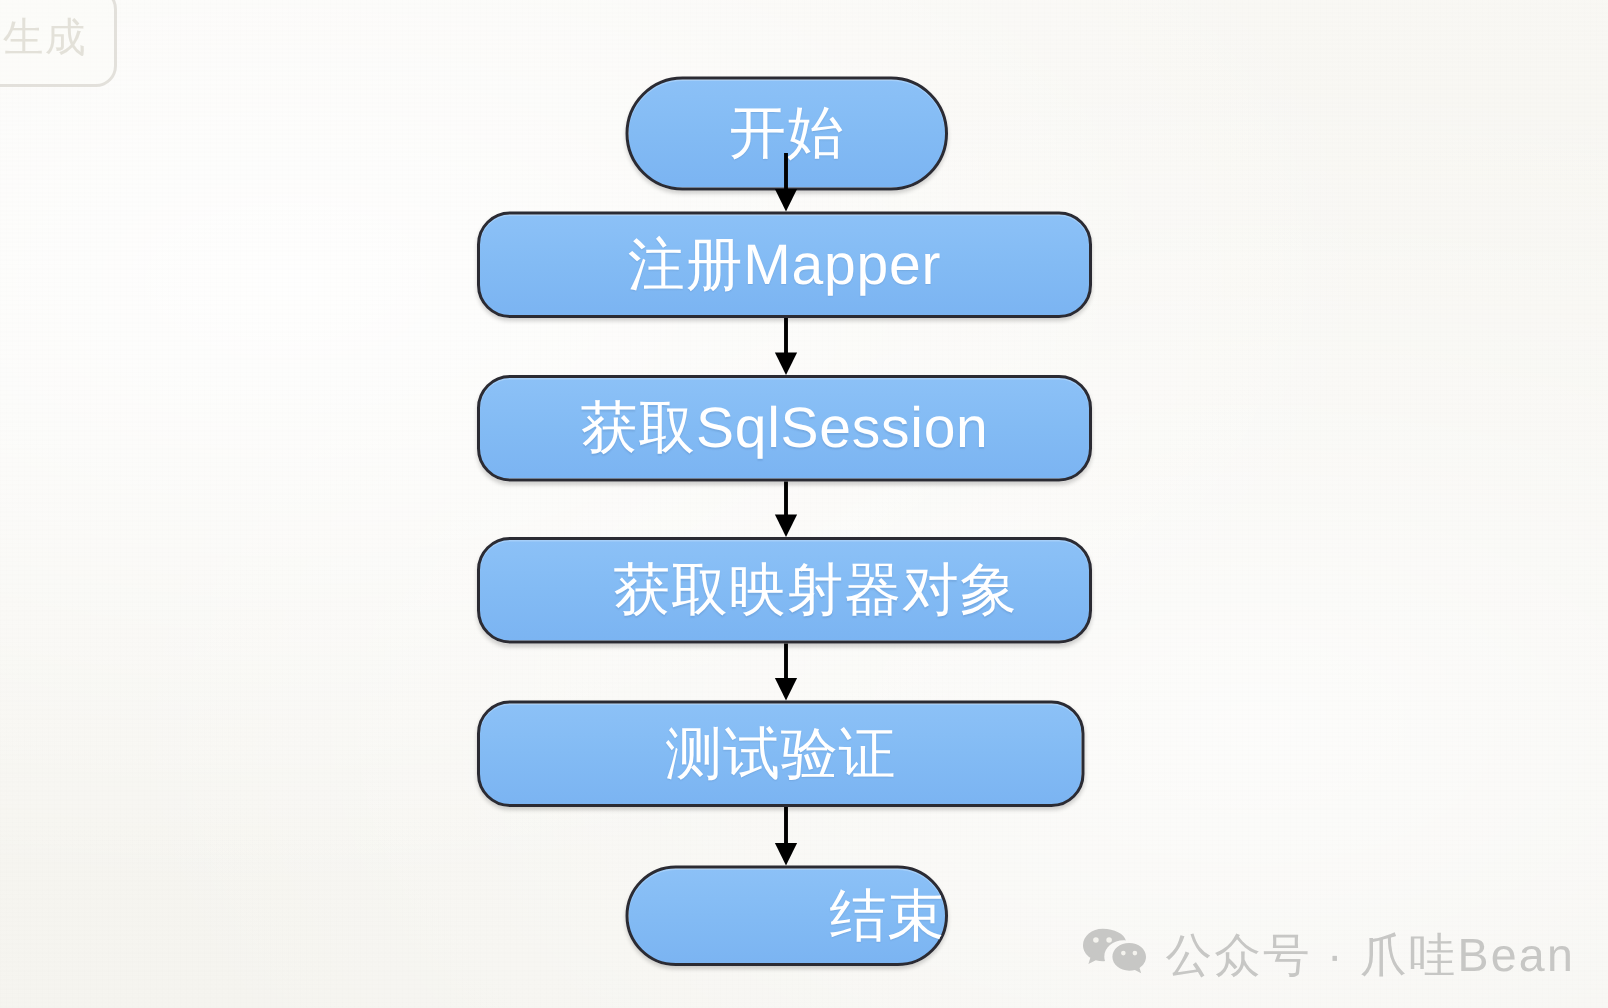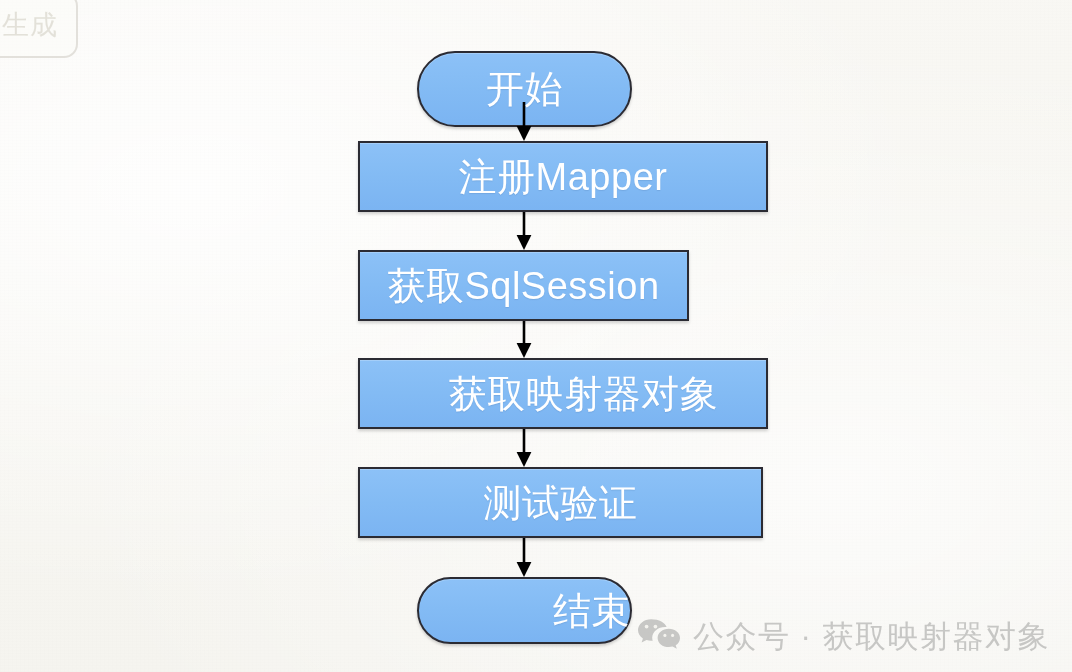--- a/index.html
+++ b/index.html
@@ -62,21 +62,21 @@
   .node {
     position: absolute;
     box-sizing: border-box;
     border: 2.5px solid #2b2b33;
     background: linear-gradient(180deg, #8cc1f7 0%, #83bbf4 48%, #7bb4f2 100%);
     box-shadow: 0 2px 3px rgba(0,0,0,0.18), inset 0 1px 0 rgba(255,255,255,0.22);
     display: flex;
     align-items: center;
     justify-content: center;
   }
-  .node.rect { border-radius: 0; margin-left: 40px; }
+  .node.rect { border-radius: 22px; }
   .node.stadium { border-radius: 999px; }
 
   .node-label {
     color: #ffffff;
     font-size: 38px;
     line-height: 1;
     font-weight: 400;
     letter-spacing: 0.5px;
     white-space: nowrap;
     text-shadow: 0 1px 1px rgba(60,100,150,0.18);
@@ -118,21 +118,21 @@
     <span class="glabel">生成</span>
   </div>
 
   <div id="nodes-layer">
       <div class="node stadium" style="left: 417px; top: 35px; width: 215px; height: 76px; margin-top: 16px;">
         <span class="node-label">开始</span>
       </div>
       <div class="node rect" style="left: 318px; top: 141px; width: 410px; height: 71px;">
         <span class="node-label">注册Mapper</span>
       </div>
-      <div class="node rect" style="left: 318px; top: 250px; width: 331px; height: 71px;">
+      <div class="node rect" style="left: 318px; top: 250px; width: 410px; height: 71px;">
         <span class="node-label">获取SqlSession</span>
       </div>
       <div class="node rect" style="left: 318px; top: 358px; width: 410px; height: 71px; padding-left: 41px;">
         <span class="node-label">获取映射器对象</span>
       </div>
       <div class="node rect" style="left: 318px; top: 467px; width: 405px; height: 71px;">
         <span class="node-label">测试验证</span>
       </div>
       <div class="node stadium" style="left: 417px; top: 577px; width: 215px; height: 67px; justify-content: flex-end;">
         <span class="node-label">结束</span>
@@ -177,16 +177,16 @@
         <g fill="#c3c3c1">
           <path d="M14.2 1.2C6.9 1.2 1 6.1 1 12.1c0 3.4 1.9 6.4 4.9 8.4L4.6 24.6l4.9-2.5c1.5.4 3.1.7 4.7.7.5 0 1 0 1.5-.1-.3-.9-.5-1.9-.5-2.9 0-6 5.8-10.9 13-10.9.5 0 .9 0 1.4.1C28.3 4.6 22 1.2 14.2 1.2z"></path>
           <circle cx="9.6" cy="8.6" r="1.85" fill="#f4f3ee"></circle>
           <circle cx="18.4" cy="8.6" r="1.85" fill="#f4f3ee"></circle>
           <path d="M43 19.9c0-5.1-5-9.2-11.2-9.2s-11.2 4.1-11.2 9.2 5 9.2 11.2 9.2c1.3 0 2.6-.2 3.8-.5l4.2 2.2-1.1-3.5c2.6-1.7 4.3-4.3 4.3-7.4z"></path>
           <circle cx="27.9" cy="17.4" r="1.55" fill="#f4f3ee"></circle>
           <circle cx="35.6" cy="17.4" r="1.55" fill="#f4f3ee"></circle>
         </g>
       </svg>
     </span>
-    <span class="wm-text">公众号 · 获取映射器对象</span>
+    <span class="wm-text">公众号 · 爪哇Bean</span>
   </div>
 
 </div>
 
 </body></html>

